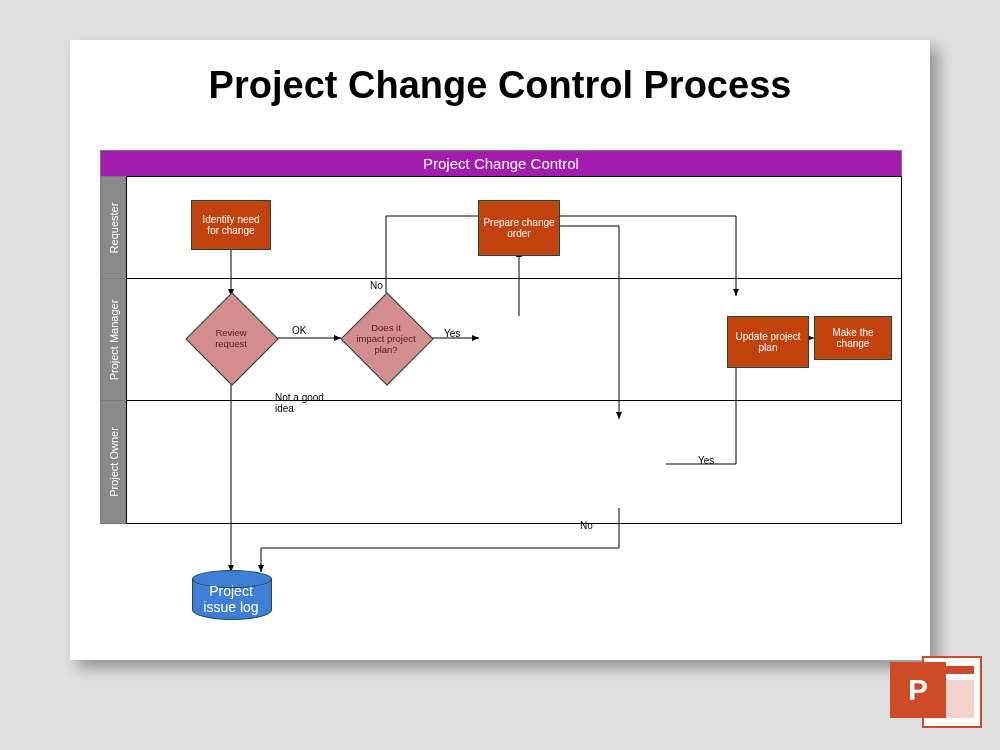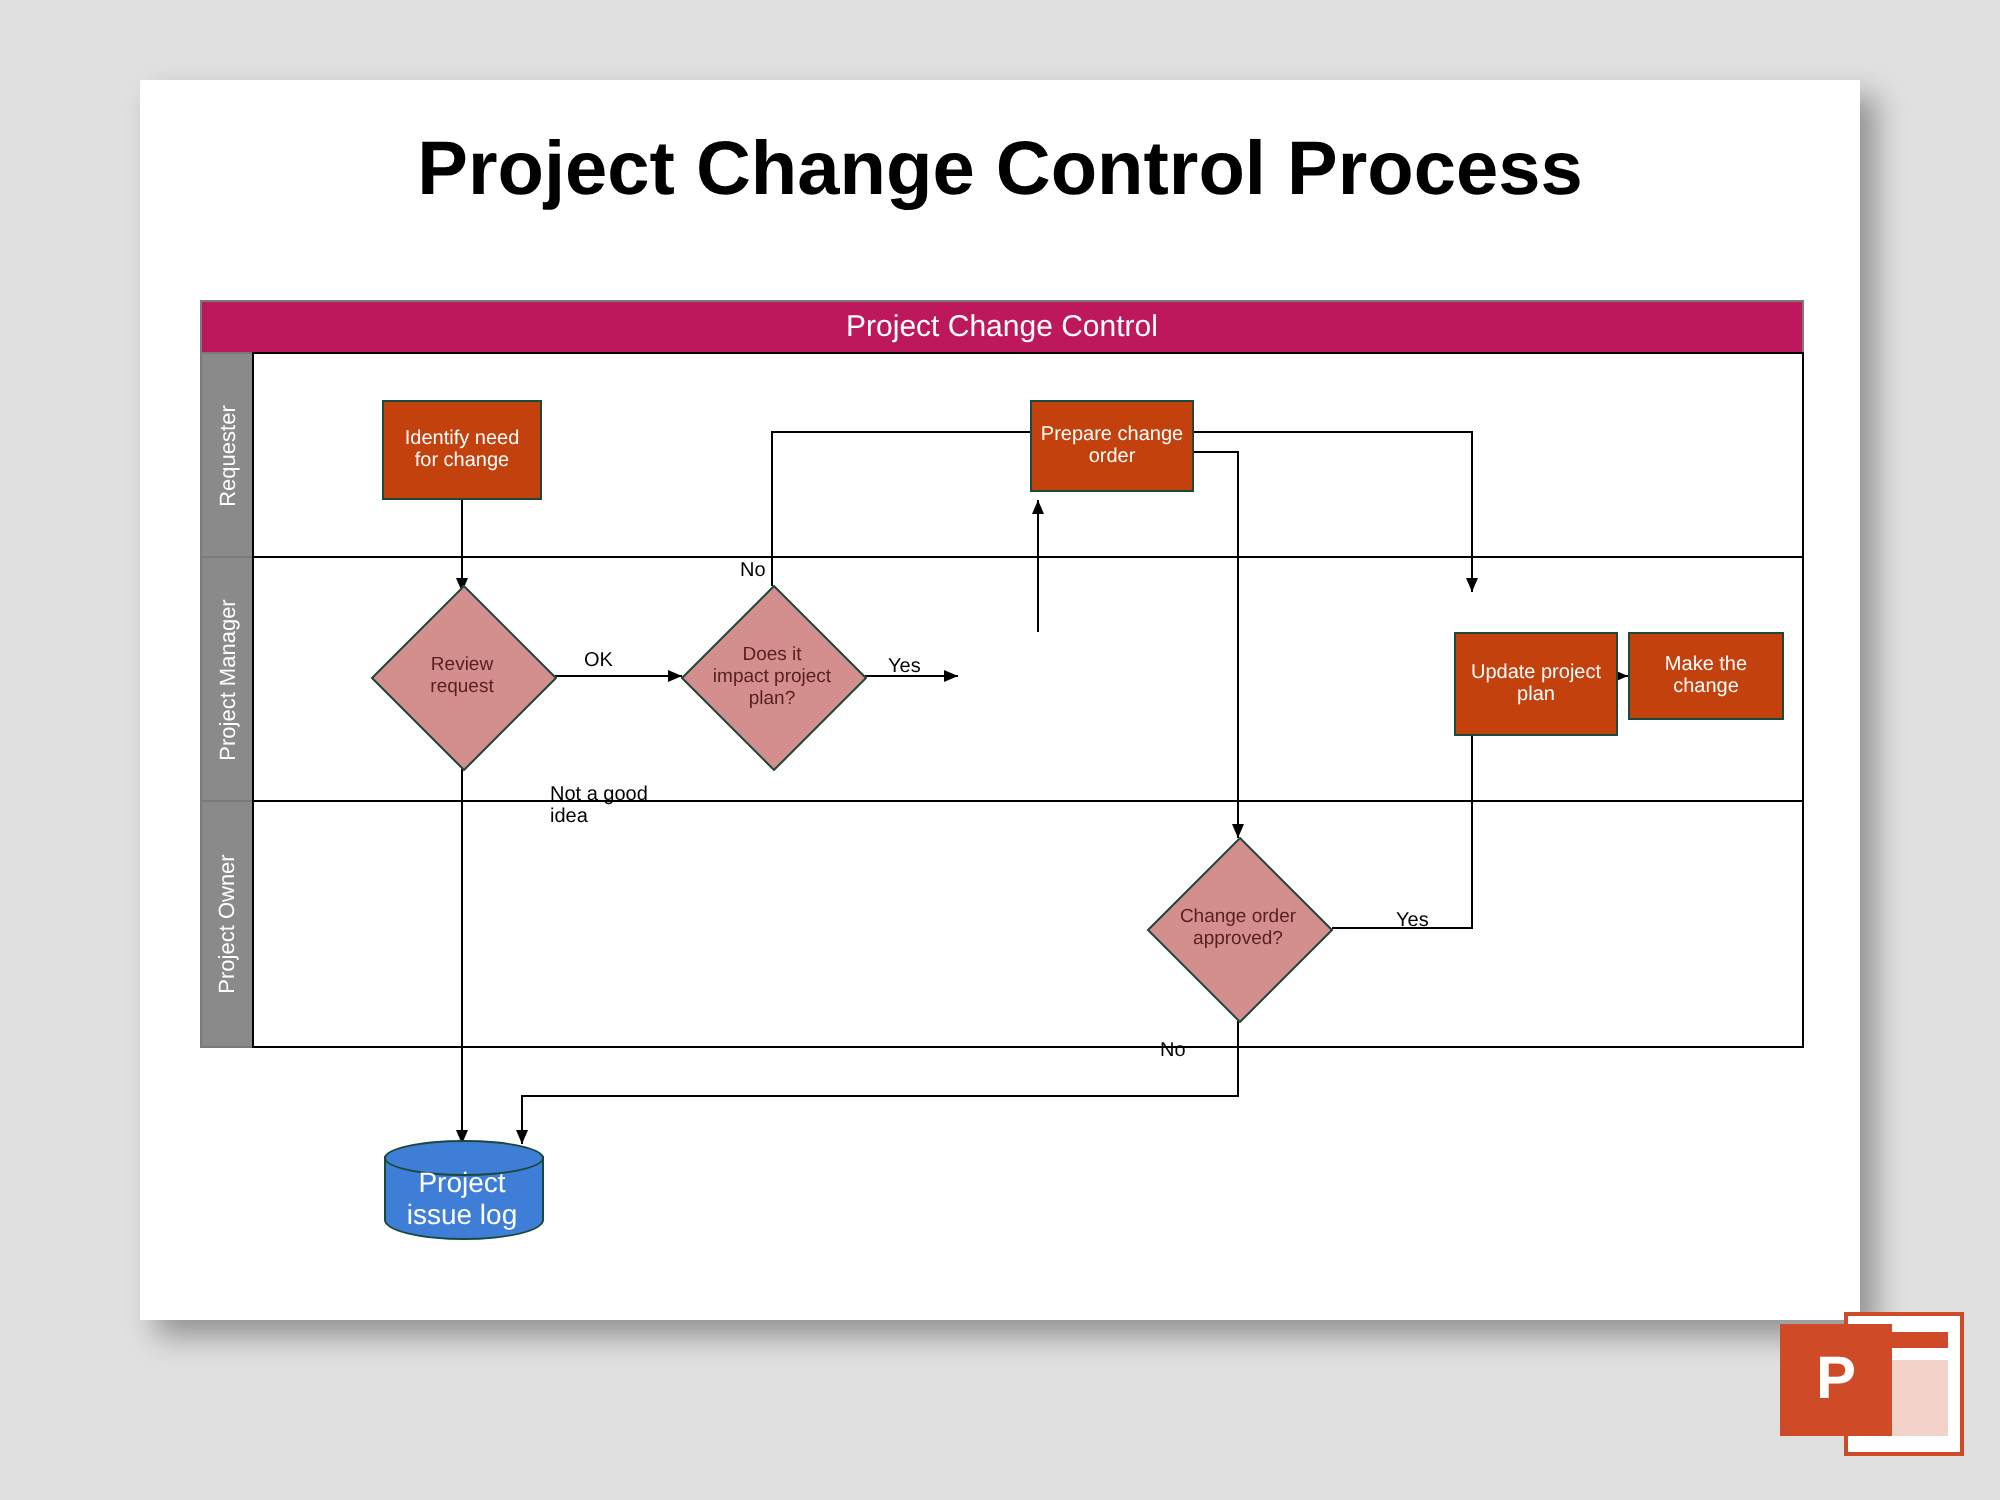--- a/index.html
+++ b/index.html
@@ -1,18 +1,18 @@
 <!DOCTYPE html>
 <html><head>
 <meta charset="utf-8">
 <style>
   html,body{margin:0;padding:0;width:1000px;height:750px;background:#e0e0e0;font-family:Arial,Helvetica,sans-serif;overflow:hidden;}
   .slide{position:absolute;left:70px;top:40px;width:860px;height:620px;background:#fff;box-shadow:8px 8px 14px rgba(0,0,0,0.35);}
   .slide-title{position:absolute;left:0;right:0;top:24px;text-align:center;font-size:38px;font-weight:600;color:#000;}
-  .swim-header{position:absolute;left:30px;top:110px;width:800px;height:26px;background:#be185d;color:#fff;text-align:center;font-size:15px;line-height:26px;border:1px solid #7a7a7a;}
+  .swim-header{position:absolute;left:30px;top:110px;width:800px;height:26px;background:#a21caf;color:#fff;text-align:center;font-size:15px;line-height:26px;border:1px solid #7a7a7a;}
   .lane-label{position:absolute;left:30px;width:26px;background:#8a8a8a;color:#fff;font-size:11px;display:flex;align-items:center;justify-content:center;border:1px solid #7a7a7a;}
   .lane-label span{transform:rotate(-90deg);white-space:nowrap;}
   .lane-body{position:absolute;left:56px;width:774px;background:#fff;border:1px solid #000;}
   .process{position:absolute;background:#c2410c;border:1.5px solid #1a4a3a;color:#fff;font-size:10px;text-align:center;display:flex;align-items:center;justify-content:center;padding:4px;box-sizing:border-box;}
   .decision{position:absolute;width:92px;height:92px;}
   .decision .diamond{position:absolute;left:50%;top:50%;width:64px;height:64px;margin:-32px 0 0 -32px;transform:rotate(45deg);background:#d48e8e;border:1.5px solid #1a4a3a;}
   .decision .dtxt{position:absolute;inset:0;display:flex;align-items:center;justify-content:center;text-align:center;font-size:9.5px;color:#5a2020;padding:16px;}
   .edge-label{position:absolute;font-size:10px;color:#000;}
   .cylinder{position:absolute;width:78px;height:48px;}
   .cyl-body{position:absolute;left:0;top:8px;width:78px;height:40px;background:#3e7ed6;border:1.5px solid #1a4a3a;border-radius:0 0 40px 40px / 0 0 10px 10px;}
@@ -74,43 +74,39 @@
     <line x1="650" y1="162" x2="688" y2="162" marker-end="url(#ah)"></line>
 
     <polyline points="493,332 493,372 135,372 135,396" marker-end="url(#ah)"></polyline>
 
     <line x1="105" y1="208" x2="105" y2="396" marker-end="url(#ah)"></line>
   </svg>
 
   <div class="process" style="left:121px;top:160px;width:80px;height:50px;">
       <span>Identify need for change</span>
     </div>
-  <div class="process" style="left:408px;top:160px;width:82px;height:46px;margin-left:37px;">
+  <div class="process" style="left:408px;top:160px;width:82px;height:56px;">
       <span>Prepare change order</span>
     </div>
 
   <div class="decision" style="left:115px;top:252px;">
     <div class="diamond"></div>
       <div class="dtxt">Review request</div>
   </div>
   <div class="decision" style="left:270px;top:252px;">
     <div class="diamond"></div>
       <div class="dtxt">Does it impact project plan?</div>
   </div>
   <div class="process" style="left:657px;top:276px;width:82px;height:52px;">
       <span>Update project plan</span>
     </div>
   <div class="process" style="left:744px;top:276px;width:78px;height:44px;">
       <span>Make the change</span>
     </div>
 
-  <div class="decision" style="left:503px;top:378px;">
-    <div class="diamond"></div>
-      <div class="dtxt">Change order approved?</div>
-  </div>
 
   <div class="cylinder" style="left:122px;top:530px;">
     <div class="cyl-body"></div>
       <div class="cyl-top"></div>
       <div class="cyl-txt">Project issue log</div>
   </div>
 
   <div class="edge-label" style="left:222px;top:285px;">OK</div>
   <div class="edge-label" style="left:300px;top:240px;">No</div>
   <div class="edge-label" style="left:374px;top:288px;">Yes</div>

